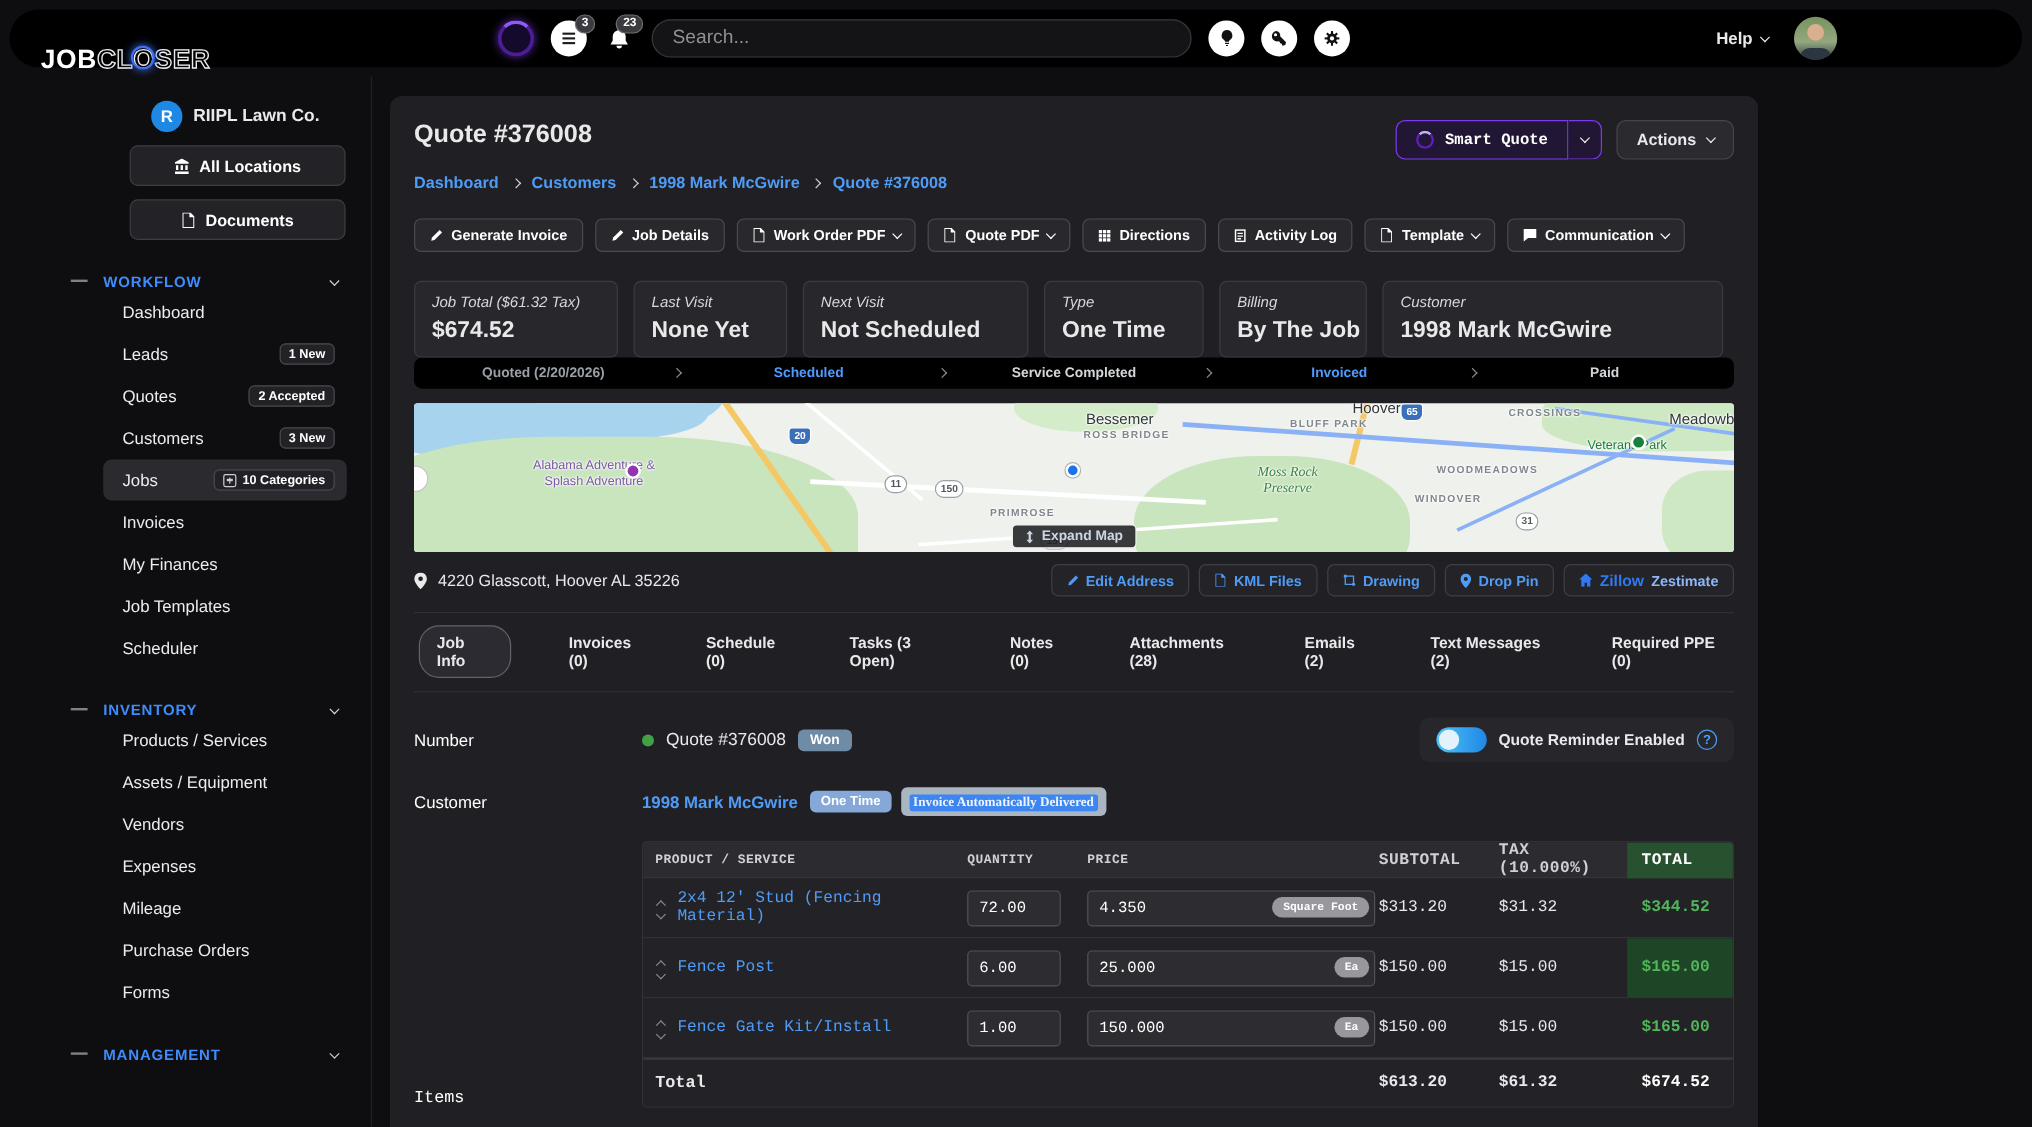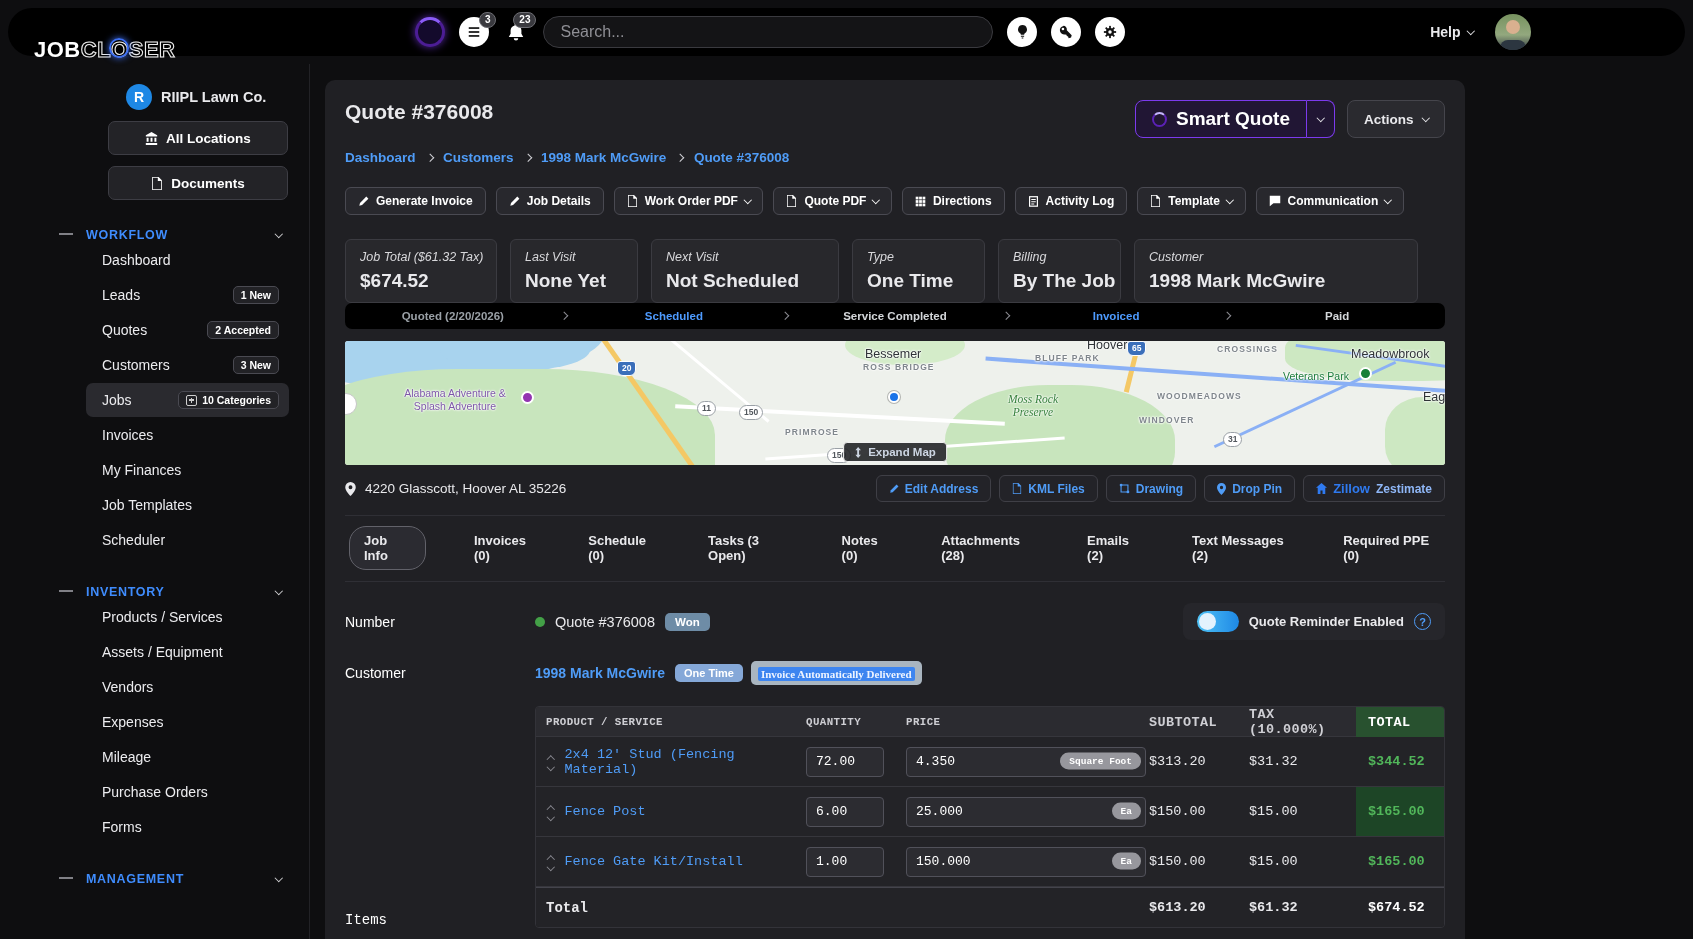--- a/index.html
+++ b/index.html
@@ -69,22 +69,22 @@
   .plus-ico::after { content:""; position:absolute; top:2px; bottom:2px; left:50%; width:1.3px; margin-left:-.65px; background:#cfcfcf; }
 
   
   .main-card { position:absolute; left:325px; top:80px; width:1140px; min-height:1060px;
     background:#202024; border-radius:10px; padding:20px; }
   .title-row { display:flex; align-items:flex-start; }
   .page-title { font-size:21px; font-weight:800; }
   .title-actions { margin-left:auto; display:flex; gap:12px; }
   .smart-quote { display:flex; cursor:pointer; }
   .sq-main { border:1.5px solid #7c3aed; border-right:1px solid #7c3aed; background:#211634;
-    color:#fff; font-weight:bold; font-size:19px; padding:7px 16px; border-radius:8px 0 0 8px;
-    display:flex; gap:9px; align-items:center; }
+    color:#fff; font-weight:bold; font-size:13px; padding:7px 16px; border-radius:8px 0 0 8px;
+    display:flex; gap:9px; align-items:center;font-family:Liberation Mono, monospace; }
   .sq-ring { width:15px; height:15px; border-radius:50%; border:2.5px solid #5b21b6; border-top-color:#c4b5fd; }
   .sq-caret { border:1.5px solid #7c3aed; border-left:none; background:#211634; width:28px;
     border-radius:0 8px 8px 0; display:flex; align-items:center; justify-content:center; color:#e9e9ec; }
   .actions-btn { padding:8px 16px; background:#2a2a2f; border:1px solid #45454c; border-radius:8px;
     font-weight:bold; font-size:13.5px; display:flex; align-items:center; gap:9px; cursor:pointer; }
   .breadcrumb { margin-top:12px; display:flex; align-items:center; gap:11px; font-size:13.5px; }
   .breadcrumb a { color:#4f9cf7; font-weight:bold; }
   .breadcrumb .chev { color:#cfcfd4; }
 
   .toolbar { margin-top:22px; display:flex; gap:10px; }
@@ -103,21 +103,21 @@
   .pseg.muted { color:#9aa0a6; }
   .pseg.normal { color:#d4d7da; }
   .pseg.highlight { color:#4e9bff; }
   .pipeline .chev { color:#8a8a90; flex:none; }
 
   
   .map { margin-top:12px; height:124px; border-radius:3px; position:relative; overflow:hidden;
     background:#eef1ec; cursor:pointer; }
   .blob { position:absolute; }
   .map-road { position:absolute; }
-  .map-overlay { position:absolute; inset:0; }
+  .map-overlay { position:absolute; inset:0;margin-left:40px; }
   .map-label { position:absolute; white-space:nowrap; text-shadow:0 0 2px #fff,0 0 2px #fff,0 0 3px #fff; }
   .kind-city { color:#2f3337; font-size:12.5px; }
   .kind-area { color:#7f868c; font-size:8.5px; letter-spacing:1.1px; font-weight:bold; }
   .kind-park { color:#1c7c3c; font-size:10.5px; }
   .kind-preserve { font-family:"Liberation Serif",serif; font-style:italic; color:#38823e;
     width:80px; white-space:normal; text-align:center; font-size:11.5px; line-height:1.15; }
   .kind-poi { color:#7d57a8; width:128px; white-space:normal; text-align:center; font-size:10.5px; line-height:1.2; }
   .map-shield { position:absolute; font-size:8.5px; font-weight:bold; line-height:1; }
   .shield-i { background:#3b6fba; color:#fff; border:1px solid #fff; border-radius:3px 3px 6px 6px; padding:2px 4px; }
   .shield-r { background:#fff; color:#53585e; border:1px solid #9aa0a6; border-radius:8px; padding:2px 4px; }
@@ -443,21 +443,21 @@
     <div class="tb-btn">
       <svg width="12" height="12" viewBox="0 0 16 16">
           <path fill="currentColor" d="M1 1h14v10H6l-5 4V1z"></path>
         </svg>
       <span>Communication</span>
       <span class="chev down sm"></span>
     </div>
   </div>
 
   <div class="stats">
-    <div class="stat" style="width:152px">
+    <div class="stat" style="width:170px">
       <div class="stat-label">Job Total ($61.32 Tax)</div>
       <div class="stat-value">$674.52</div>
     </div>
     <div class="stat" style="width:128px">
       <div class="stat-label">Last Visit</div>
       <div class="stat-value">None Yet</div>
     </div>
     <div class="stat" style="width:188px">
       <div class="stat-label">Next Visit</div>
       <div class="stat-value">Not Scheduled</div>

